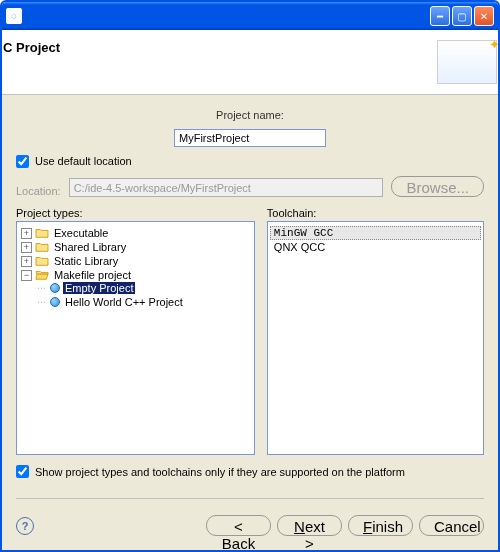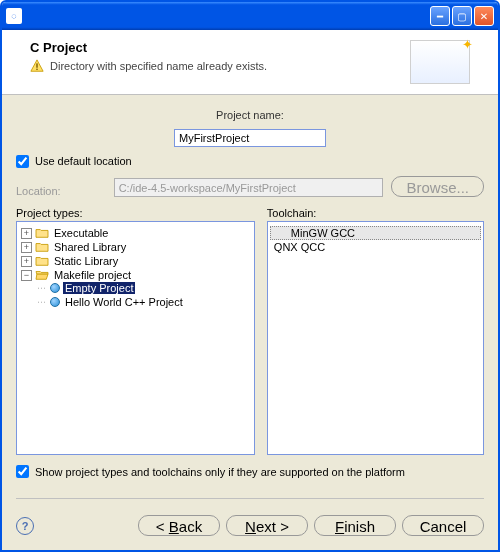--- a/index.html
+++ b/index.html
@@ -5,21 +5,21 @@
   * { box-sizing: border-box; margin: 0; padding: 0; }
   body { font-family: Tahoma, Arial, sans-serif; font-size: 11px; background: #fff; }
   .window { width: 500px; height: 552px; border: 2px solid #0055e5; border-radius: 6px 6px 0 0; overflow: hidden; display: flex; flex-direction: column; background: #ece9d8; }
   .titlebar { height: 28px; background: linear-gradient(to bottom, #3b8cff 0%, #0055e5 10%, #0055e5 90%, #003db0 100%); display: flex; align-items: center; justify-content: space-between; padding: 0 4px; }
   .titlebar-left { display: flex; align-items: center; gap: 4px; }
   .app-icon { width: 16px; height: 16px; background: #fff; border-radius: 2px; display:flex; align-items:center; justify-content:center; font-size:9px; color:#0055e5;}
   .titlebar-title { color: #fff; font-weight: bold; font-size: 12px; }
   .winbtns { display: flex; gap: 2px; }
   .winbtn { width: 20px; height: 20px; border: 1px solid #fff; border-radius: 3px; display:flex; align-items:center; justify-content:center; font-size:10px; color:#fff; background: linear-gradient(to bottom,#6aa3ff,#2a6fe0);}
   .winbtn.close { background: linear-gradient(to bottom,#ff8a5b,#e0542a); }
-  .header { background: #fff; padding: 10px 28px; display: flex; align-items: flex-start; justify-content: space-between; border-bottom: 1px solid #c0c0c0;}
+  .header { background: #fff; padding: 10px 1px; display: flex; align-items: flex-start; justify-content: space-between; border-bottom: 1px solid #c0c0c0;}
   .header-left { display:flex; flex-direction:column; gap:4px;}
   .header-title { font-size: 13px; font-weight: bold; }
   .header-msg { display:flex; align-items:center; gap:6px; color:#444;}
   .warn-icon { width:14px; height:14px; }
   .header-img { width:60px; height:44px; border:1px solid #d0d0d0; background:linear-gradient(to bottom,#fff,#e8f0ff); position:relative;}
   .header-img::after { content:"✦"; position:absolute; top:-4px; right:-4px; color:#f7b500; font-size:13px;}
   .content { flex:1; padding: 14px 14px 8px 14px; display:flex; flex-direction:column; gap:8px;}
   .row { display:flex; align-items:center; gap:8px;flex-direction:column;}
   .label { color:#333; }
   .label.disabled { color:#999; }
@@ -39,58 +39,50 @@
   .tree li { padding:1px 0; white-space:nowrap;}
   .tree-row { display:flex; align-items:center; gap:3px; cursor:default;}
   .expander { width:11px; height:11px; border:1px solid #888; display:inline-flex; align-items:center; justify-content:center; font-size:9px; line-height:1; color:#555; background:#fff;}
   .folder-icon { width:14px; height:12px; display:inline-block;}
   .bullet-icon { width:10px; height:10px; border-radius:50%; background:radial-gradient(circle at 35% 35%, #9fd4ff, #2a8fd6); border:1px solid #1d6fa5; display:inline-block;}
   .dots { color:#aaa; font-size:9px; letter-spacing:-1px; margin-right:2px;}
   .tree-label { padding:0 2px;}
   .tree-label.selected { background:#11246a; color:#fff;}
   .toollist { list-style:none; padding:0;}
   .toollist li { padding:1px 4px; cursor:default;}
-  .toollist li.selected { background:#e8e8e8; border:1px dotted #888; padding:0 20px;}
+  .toollist li.selected { background:#e8e8e8; border:1px dotted #888; padding:0 3px;font-family:Liberation Mono, monospace;}
   .filter-row { display:flex; align-items:center; gap:6px; margin-top:2px;}
   .sep { height:1px; background:#c0c0c0; margin:12px 0 8px 0;}
   .footer { display:flex; align-items:center; justify-content:space-between; padding-bottom:6px;}
   .help { width:18px; height:18px; border:1.5px solid #4a6fb3; border-radius:50%; color:#4a6fb3; display:flex; align-items:center; justify-content:center; font-size:11px; font-weight:bold;}
   .footer-btns { display:flex; gap:6px;}
-  .footer-btns .btn { width:82px;}
+  .footer-btns .btn { width:65px;}
   .underline { text-decoration:underline;}
   .location-row { display:flex; align-items:flex-end; gap:8px;}
-  .location-row input { flex:1;margin-left:45px;}
+  .location-row input { flex:1;}
 </style>
 </head>
 <body>
 
 <div class="window">
   <div class="titlebar">
     <div class="titlebar-left">
       <span class="app-icon">◌</span>
       <span class="titlebar-title"></span>
     </div>
     <div class="winbtns">
       <div class="winbtn">━</div>
       <div class="winbtn">▢</div>
       <div class="winbtn close">✕</div>
     </div>
   </div>
 
   <div class="header">
     <div class="header-left">
       <div class="header-title">C Project</div>
-      <div class="header-msg">
-        <svg class="warn-icon" viewBox="0 0 16 16">
-          <polygon points="8,1 15,14 1,14" fill="#ffe066" stroke="#c79a00" stroke-width="1"></polygon>
-          <rect x="7.2" y="5" width="1.6" height="5" fill="#7a5c00"></rect>
-          <rect x="7.2" y="11" width="1.6" height="1.6" fill="#7a5c00"></rect>
-        </svg>
-        <span>Directory with specified name already exists.</span>
-      </div>
     </div>
     <div class="header-img"></div>
   </div>
 
   <div class="content">
     <div class="row">
       <span class="label">Project name:</span>
       <input type="text" value="MyFirstProject" style="">
     </div>
 

